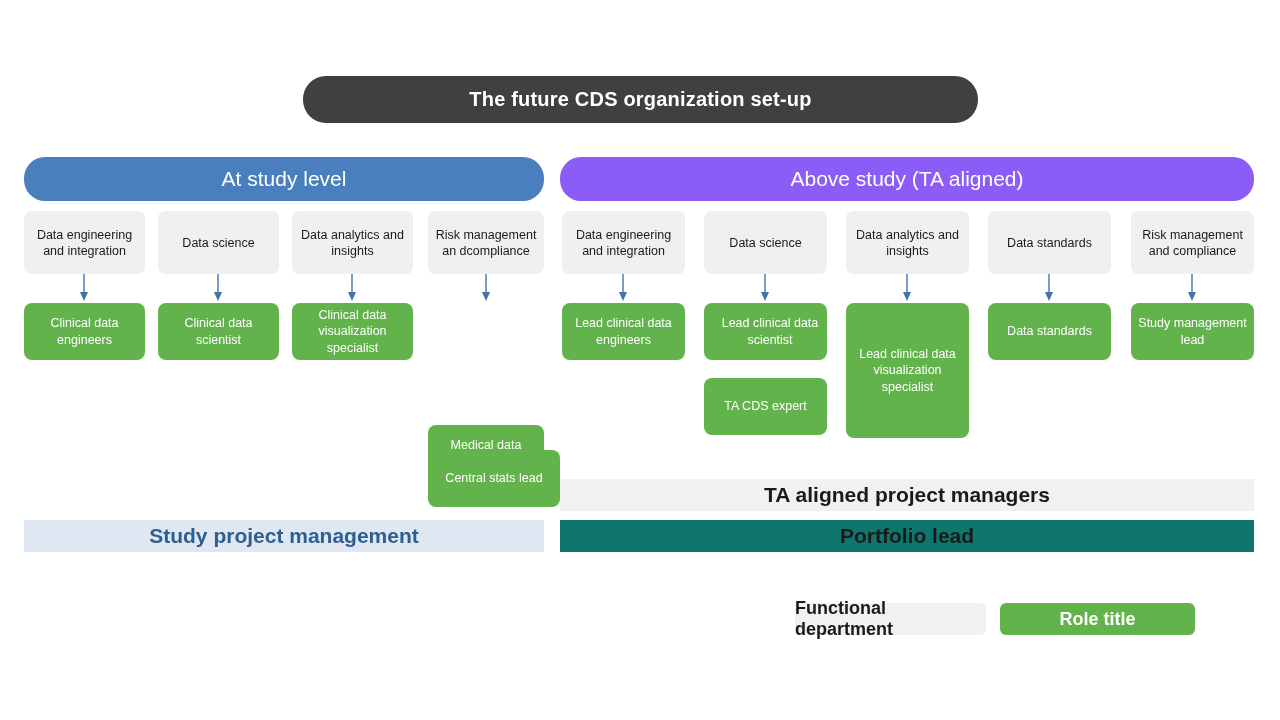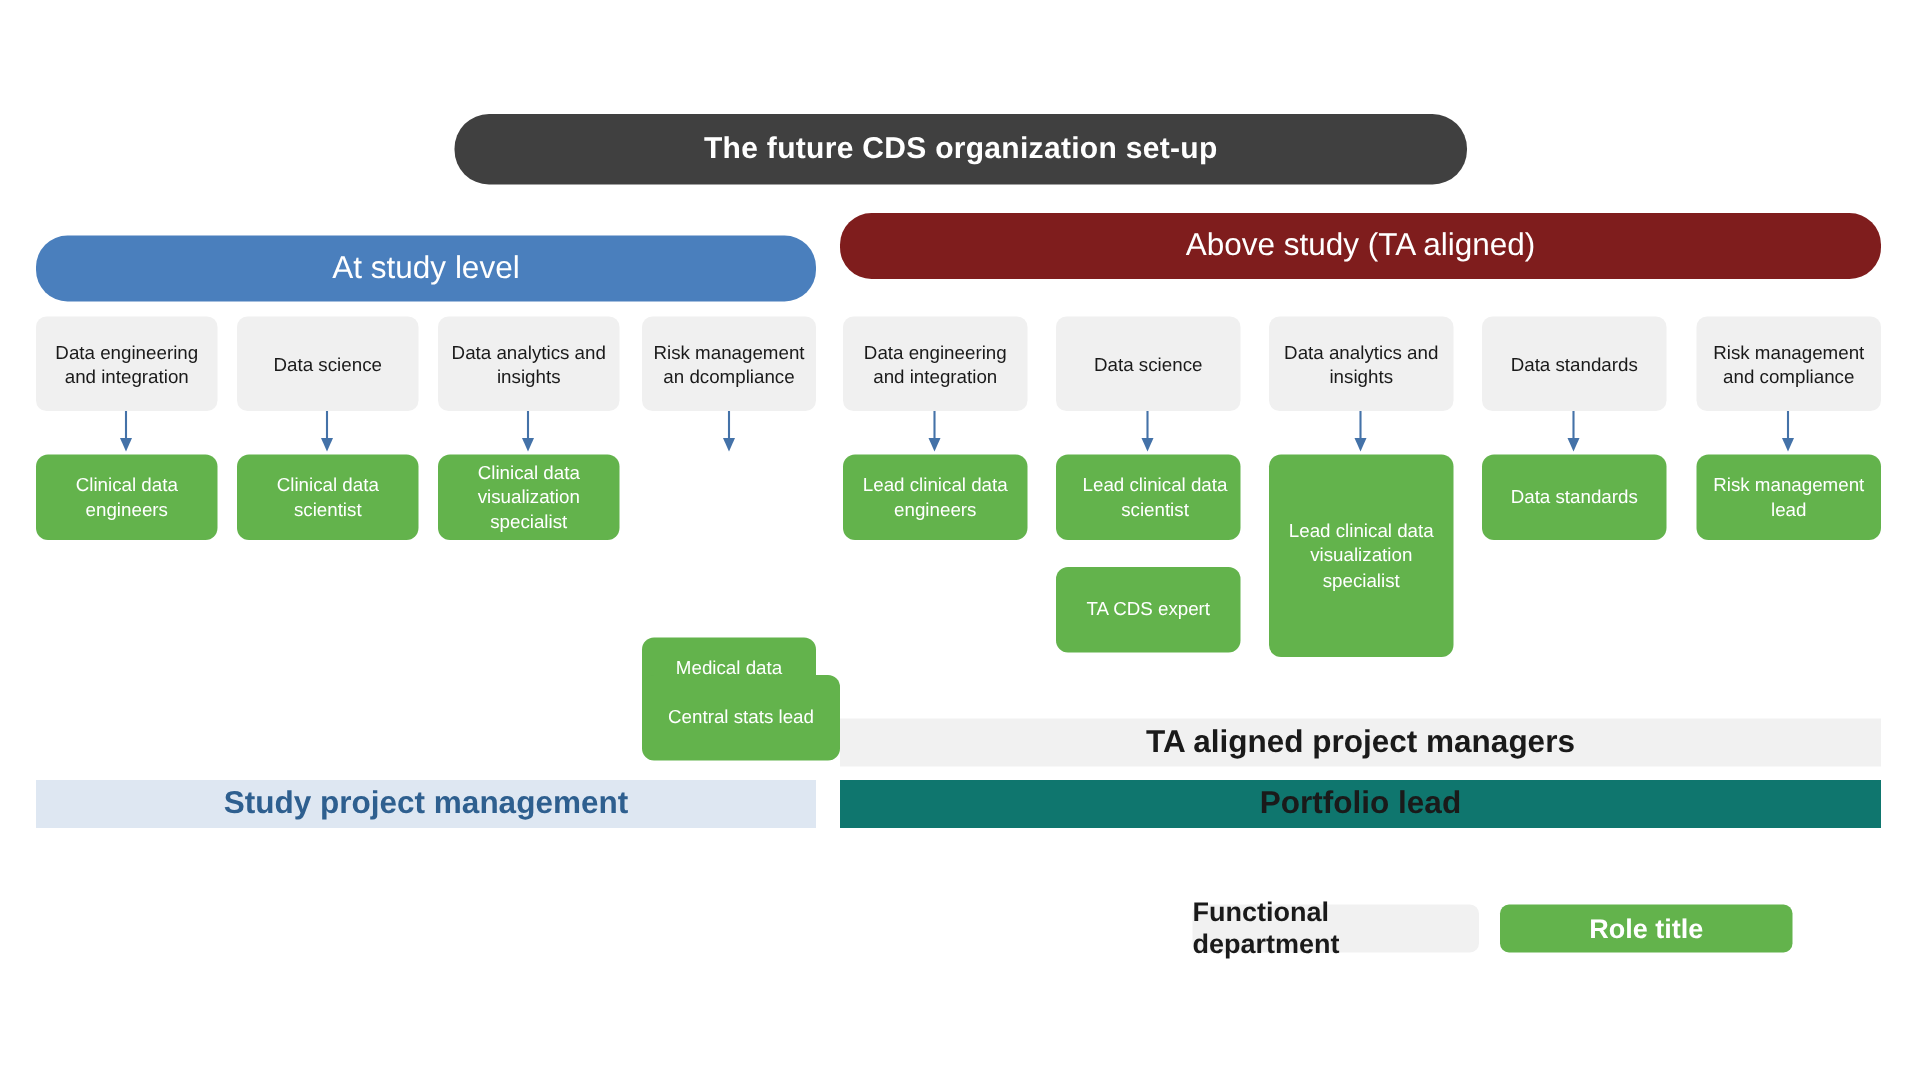--- a/index.html
+++ b/index.html
@@ -36,21 +36,21 @@
   
   .section-pill {
     height: 44px;
     border-radius: 21px;
     display: flex; align-items: center; justify-content: center;
     color: #ffffff;
     font-size: 21px;
     font-weight: normal;
   }
   .pill-left  { left: 24px;  top: 157px; width: 520px; background: #4a7fbd; }
-  .pill-right { left: 560px; top: 142px; width: 694px; background: #7f1d1d; }
+  .pill-right { left: 560px; top: 157px; width: 694px; background: #8b5cf6; }
 
   
   .dept-box {
     background: #f0f0f0;
     border-radius: 7px;
     display: flex; align-items: center; justify-content: center;
     text-align: center;
     color: #1a1a1a;
     font-size: 12.5px;
     line-height: 1.28;
@@ -205,21 +205,21 @@
   </div>
   <div class="abs role-box" style="left:988px; top:303px; width:123px; height:57px;">Data standards</div>
 
   <div class="abs dept-box" style="left:1131px; width:123px;">Risk management and compliance</div>
   <div class="abs connector" style="left:1186px; top:274px; height:28px;">
     <svg width="12" height="28" viewBox="0 0 12 28">
         <line x1="6" y1="0" x2="6" y2="21" stroke="#4472a8" stroke-width="1.4"></line>
         <polygon points="6,27 2,18 10,18" fill="#4472a8"></polygon>
       </svg>
   </div>
-  <div class="abs role-box" style="left:1131px; top:303px; width:123px; height:57px;">Risk management lead</div>
+  <div class="abs role-box" style="left:1131px; top:303px; width:123px; height:57px;">Study management lead</div>
 
   <div class="abs wide-bar bar-ta">TA aligned project managers</div>
   <div class="abs wide-bar bar-portfolio">Portfolio lead</div>
 
   <div class="abs legend-box legend-dept">Functional department</div>
   <div class="abs legend-box legend-role">Role  title</div>
 
 </div>
 
 </body></html>

